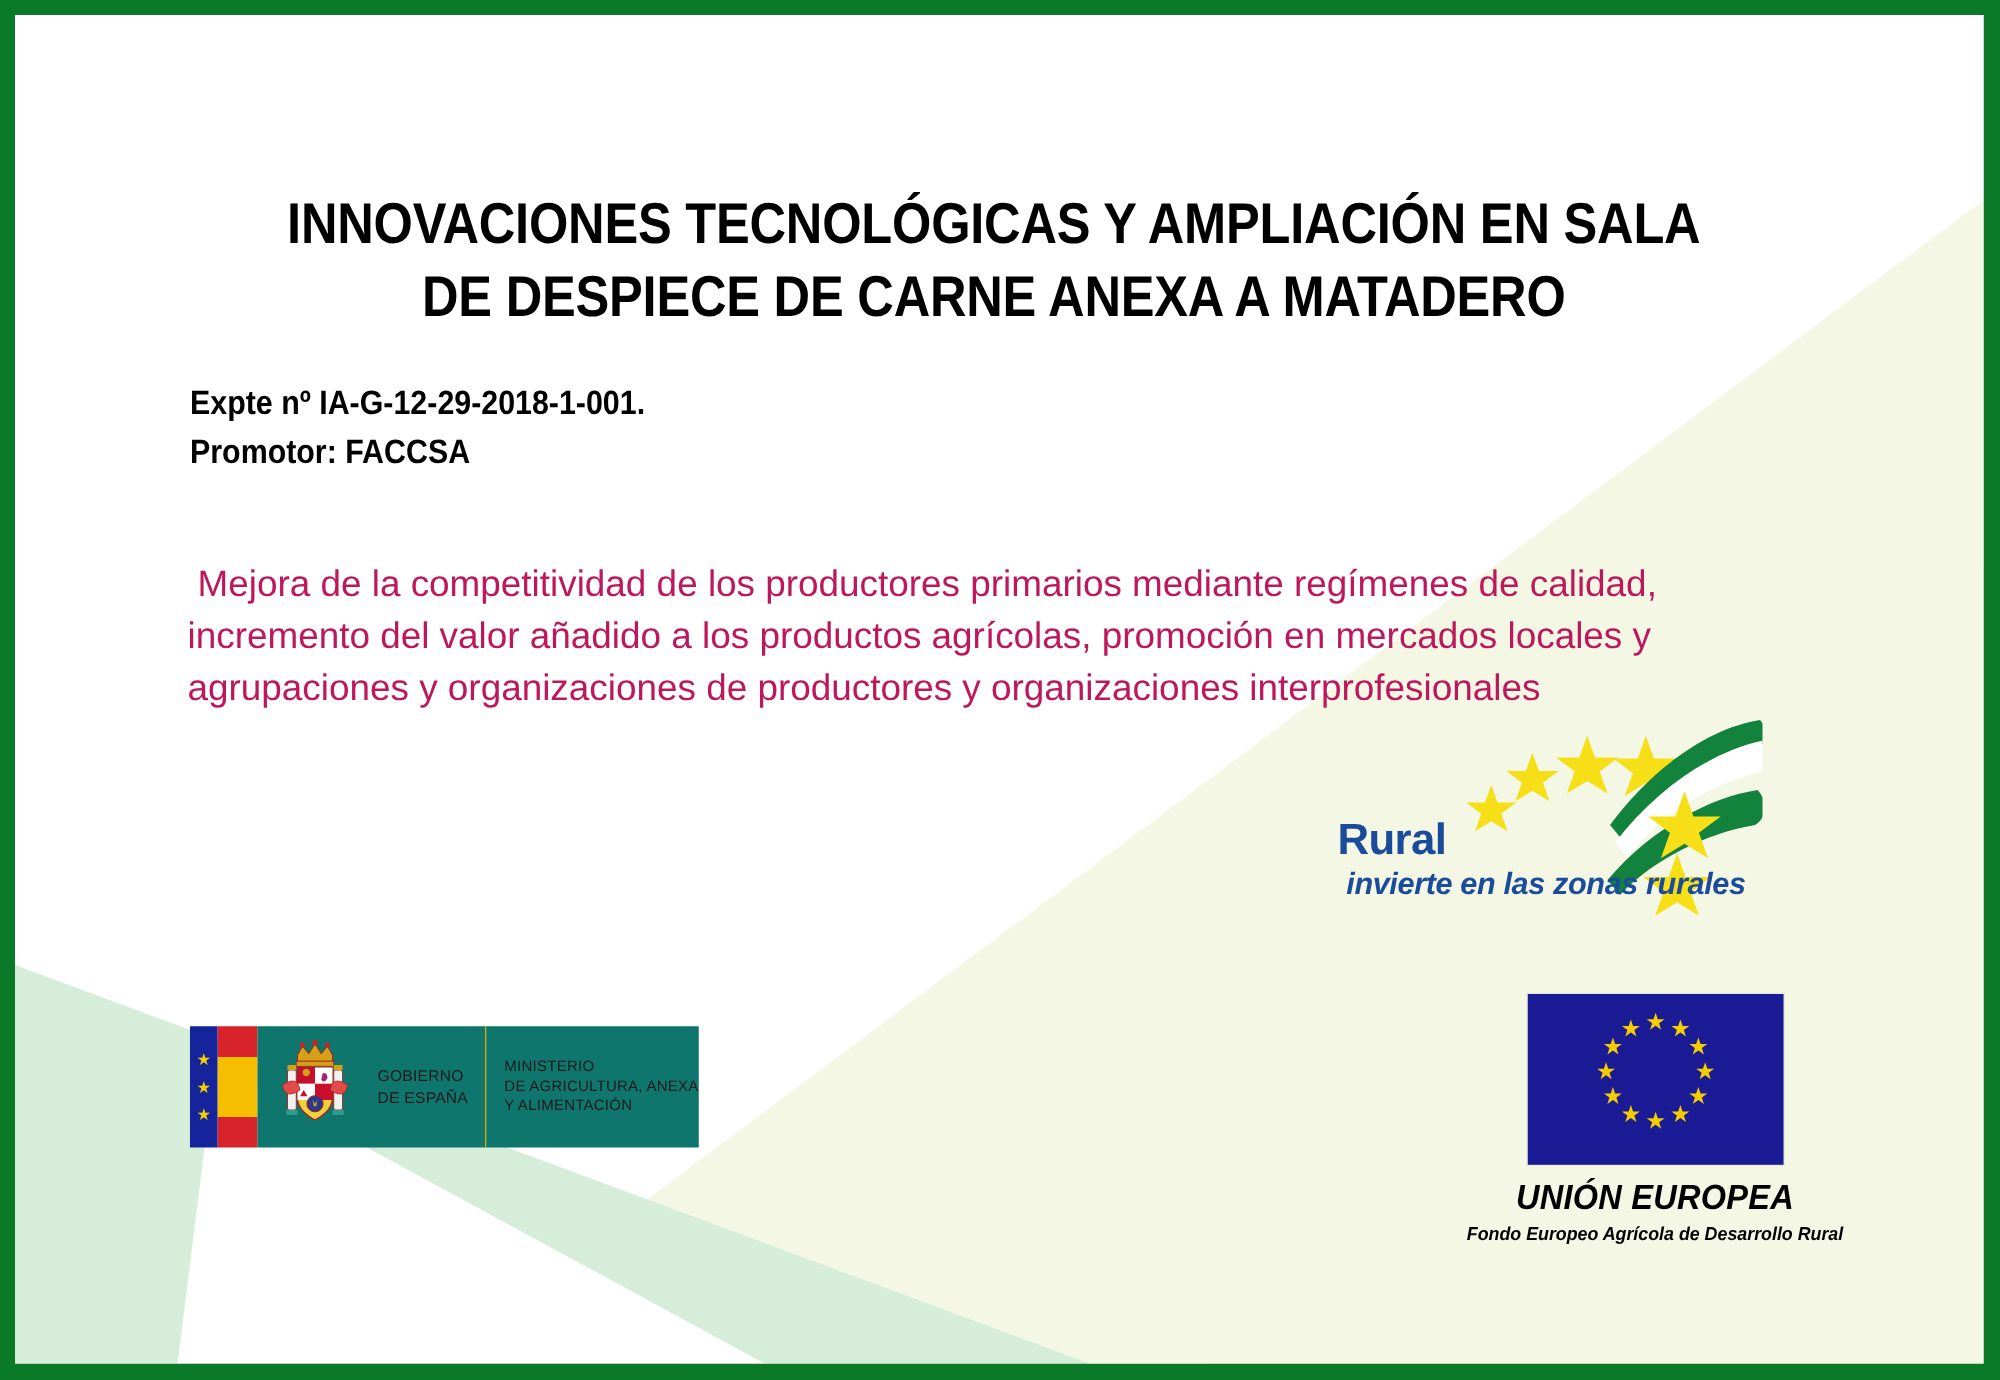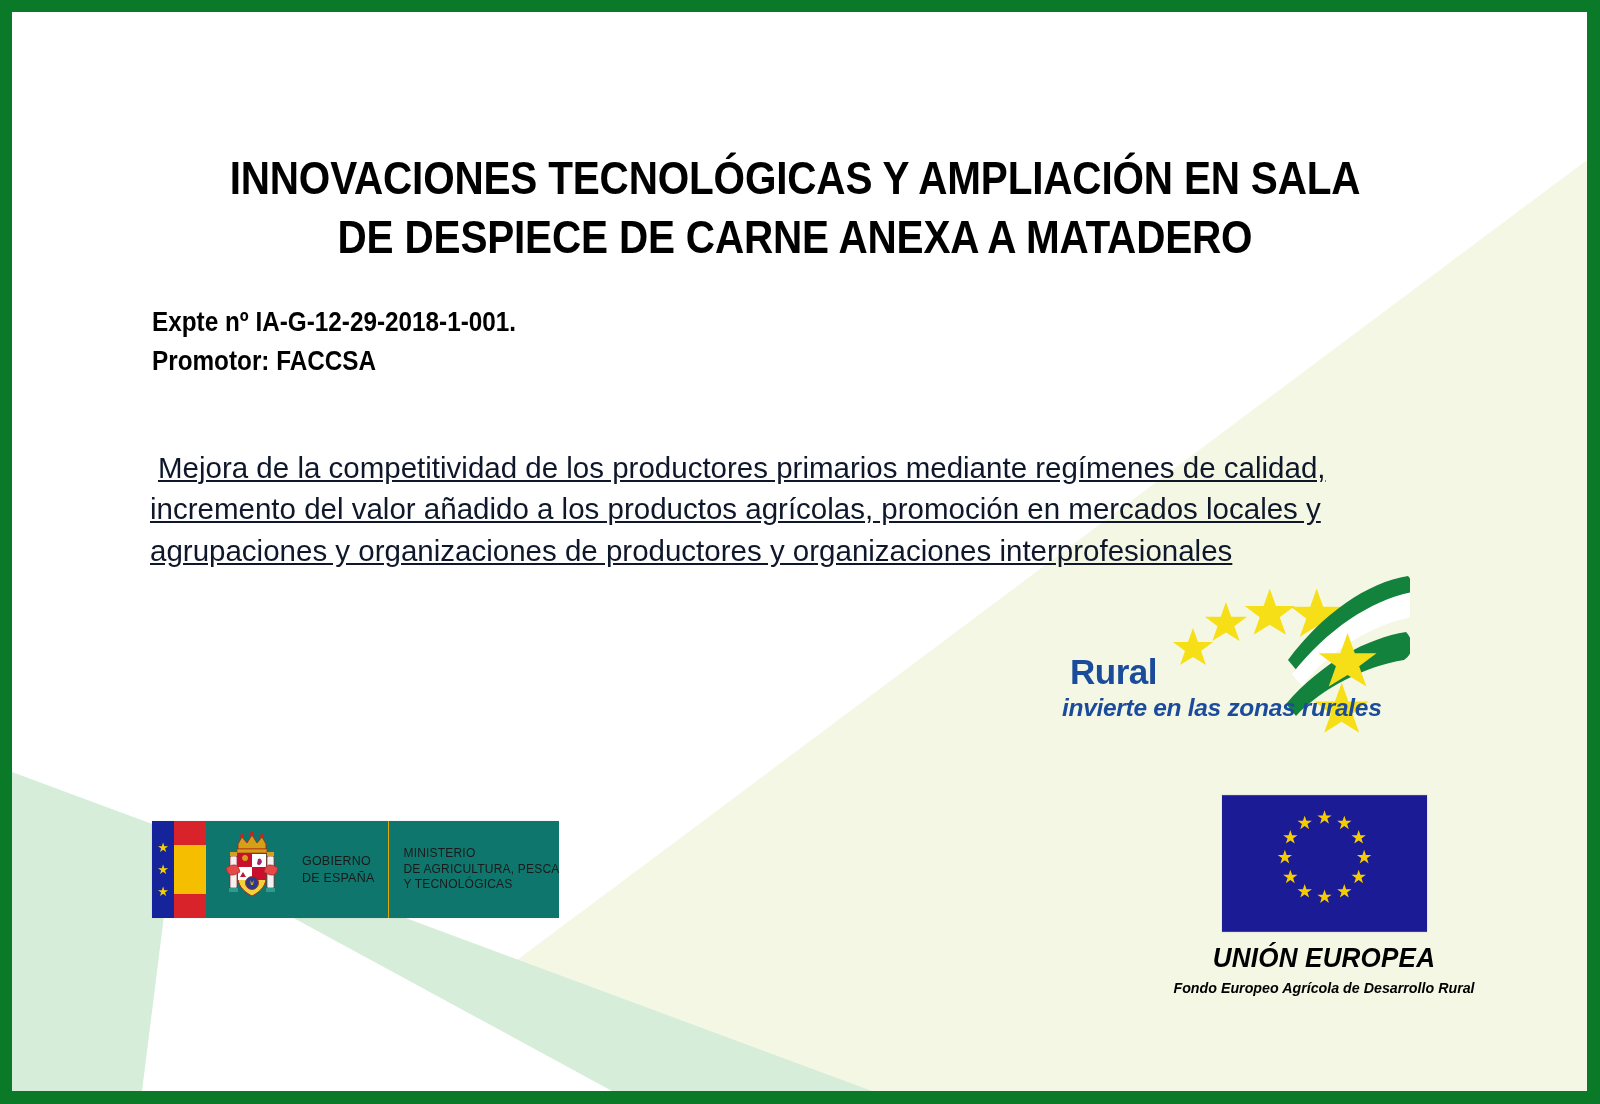--- a/index.html
+++ b/index.html
@@ -93,23 +93,22 @@
   
   .body-text {
     position: absolute;
     left: 150px;
     top: 417px;
     width: 1290px;
     font-family: "Liberation Sans", sans-serif;
     font-weight: 400;
     font-size: 29.5px;
     line-height: 1.42;
-    color: #0f172a;
+    color: #be185d;
     text-indent: 8px;
-    text-decoration: underline;
   }
 
   
   .europa-logo {
     position: absolute;
     left: 1062px;
     top: 556px;
     width: 340px;
     height: 190px;
   }
@@ -118,21 +117,21 @@
     left: 8px;
     top: 96px;
     font-family: "Liberation Sans", sans-serif;
     font-weight: 700;
     font-size: 35px;
     color: #1B4C9B;
     letter-spacing: -0.5px;
   }
   .europa-tag {
     position: absolute;
-    left: 0;
+    left: 15px;
     top: 138px;
     font-family: "Liberation Sans", sans-serif;
     font-weight: 700;
     font-style: italic;
     font-size: 24.5px;
     color: #1B4C9B;
     letter-spacing: -0.3px;
     white-space: nowrap;
   }
   .europa-art {
@@ -371,22 +370,22 @@
           <path d="M10 40 q12 -8 14 4 q-12 8 -14 -4 z" fill="#E34A4A" stroke="#A8201A" stroke-width="0.6"></path>
           <path d="M62 40 q-12 -8 -14 4 q12 8 14 -4 z" fill="#E34A4A" stroke="#A8201A" stroke-width="0.6"></path>
         </svg>
         <div class="gob-text">
           <div>GOBIERNO</div>
           <div>DE ESPAÑA</div>
         </div>
         <div class="gob-divider"></div>
         <div class="gob-text ministerio">
           <div>MINISTERIO</div>
-          <div>DE AGRICULTURA, PESCA</div>
-          <div>Y TECNOLÓGICAS</div>
+          <div>DE AGRICULTURA, ANEXA</div>
+          <div>Y ALIMENTACIÓN</div>
         </div>
       </div>
     </div>
 
 
     <div class="ue-logo">
       <svg class="ue-flag" viewBox="0 0 300 200">
         <rect x="0" y="0" width="300" height="200" fill="#1B1B96"></rect>
         <g fill="#F5CC00" id="eu-stars">
           <g transform="translate(150,33)">

